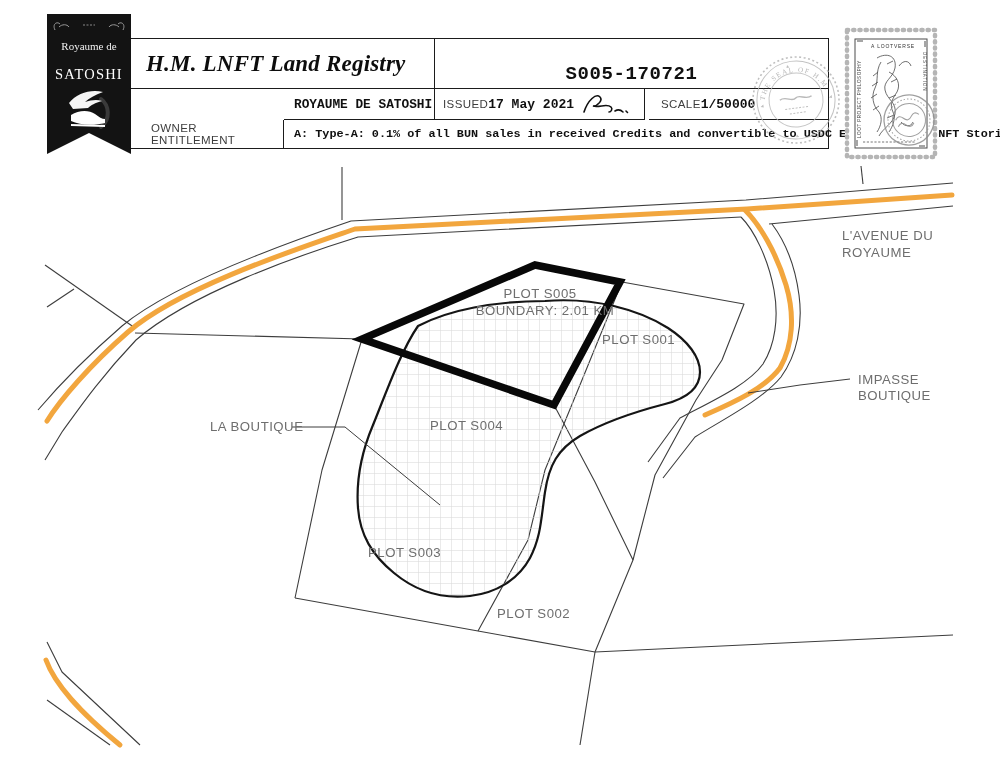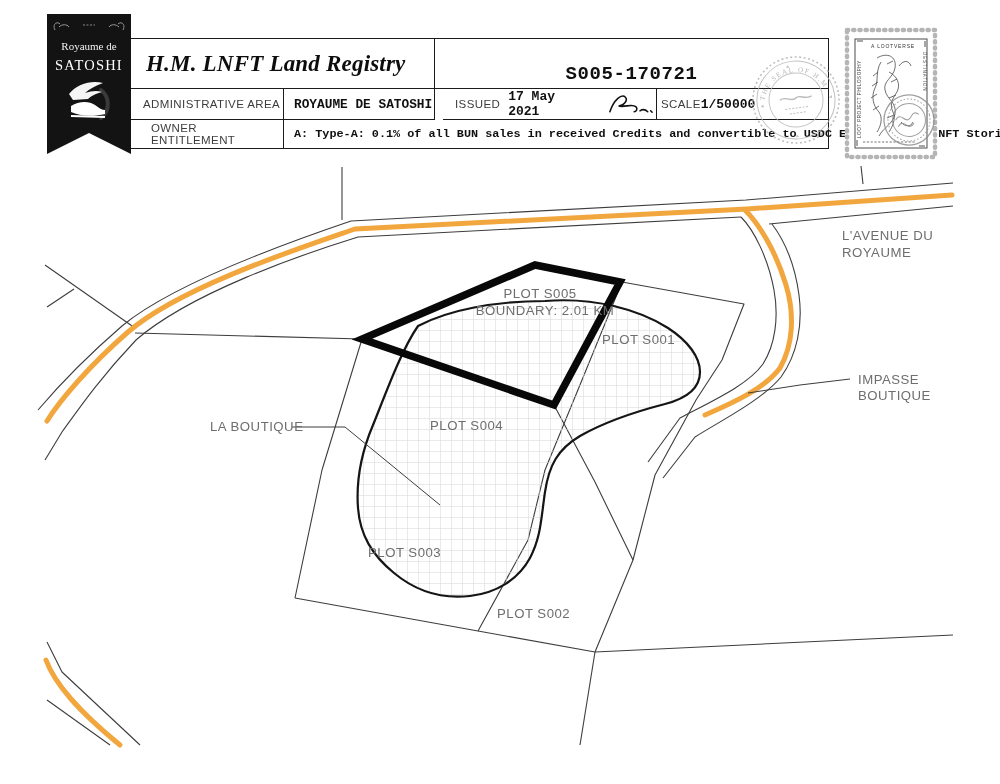--- a/index.html
+++ b/index.html
@@ -13,30 +13,30 @@
   .lab{color:#3d3d3d;font-size:11.5px;letter-spacing:.4px;}
   .serifB{font-family:Liberation Mono, monospace;font-weight:bold;color:#101010;}
   #cell-title{left:0;top:0;width:304px;height:50px;display:flex;align-items:center;padding-left:15px;}
   #registry-title{font-family:"Liberation Serif",serif;font-weight:bold;font-style:italic;
                   font-size:23px;color:#0d0d0d;letter-spacing:.2px;}
   #cell-tn-label{left:304px;top:0;width:393px;height:20px;display:flex;align-items:center;justify-content:center;}
   #cell-tn-value{left:304px;top:20px;width:393px;height:30px;display:flex;align-items:center;justify-content:center;
                  font-size:19px;letter-spacing:.6px;}
   #cell-aa-label{left:0;top:50px;width:153px;height:31px;display:flex;align-items:center;padding-left:12px;}
   #cell-aa-value{left:153px;top:50px;width:151px;height:31px;display:flex;align-items:center;padding-left:10px;font-size:12.8px;}
-  #cell-issued{left:312px;top:50px;width:214px;height:31px;display:flex;align-items:center;padding-left:12px;gap:8px;}
+  #cell-issued{left:300px;top:50px;width:214px;height:31px;display:flex;align-items:center;padding-left:12px;gap:0;}
   #cell-scale{left:518px;top:50px;width:179px;height:31px;display:flex;align-items:center;padding-left:12px;}
   #cell-owner-label{left:0;top:81px;width:153px;height:28px;display:flex;align-items:center;padding-left:20px;}
   #cell-owner-value{left:153px;top:81px;width:544px;height:28px;display:flex;align-items:center;padding-left:10px;
                     font-size:11.8px;white-space:nowrap;}
   
   #ribbon{position:absolute;left:47px;top:14px;width:84px;height:140px;background:#131313;z-index:3;
           clip-path:polygon(0 0,100% 0,100% 100%,50% 85%,0 100%);text-align:center;}
   #ribbon .r1{color:#f2f2f2;font-family:"Liberation Serif",serif;font-size:11px;}
-  #ribbon .r2{color:#ffffff;font-family:"Liberation Serif",serif;font-size:14.5px;letter-spacing:1.2px;margin-top:5px;}
+  #ribbon .r2{color:#ffffff;font-family:"Liberation Serif",serif;font-size:14.5px;letter-spacing:1.2px;margin-top:14px;}
   
   #seal{position:absolute;left:748px;top:52px;z-index:4;opacity:.85;}
   #stamp{position:absolute;left:843px;top:26px;z-index:2;}
   
   #map{position:absolute;left:0;top:0;z-index:1;}
   text.maplbl{fill:#6e6e6e;font-family:"Liberation Sans",sans-serif;font-size:13.2px;letter-spacing:.5px;}
 </style>
 </head>
 <body>
 
@@ -111,21 +111,20 @@
     <text class="maplbl" x="842" y="257">ROYAUME</text>
   </g>
 </svg>
 
 <div id="cert-table">
   <div id="cell-title" class="cell bR bB">
     <span id="registry-title">H.M. LNFT Land Registry</span>
   </div>
   <div id="cell-tn-value" class="cell bB serifB">S005-170721</div>
 
-  <div id="cell-aa-label" class="cell bR bB lab">ADMINISTRATIVE AREA</div>
   <div id="cell-aa-value" class="cell bR bB serifB">ROYAUME DE SATOSHI</div>
 
   <div id="cell-issued" class="cell bR bB">
     <span class="lab">ISSUED</span>
     <span class="serifB" style="font-size:13px;">17 May 2021</span>
     <svg width="52" height="28" viewBox="0 0 52 28" style="margin-left:6px;">
       <path d="M4,22 C8,10 16,3 20,7 C23,10 18,16 13,16 C19,18 27,13 31,17 C33,19 31,22 29,22 M35,21 C38,19 41,20 43,22 M46,21 l1.5,1.5" fill="none" stroke="#111" stroke-width="1.6" stroke-linecap="round"></path>
     </svg>
   </div>
   <div id="cell-scale" class="cell bB">

